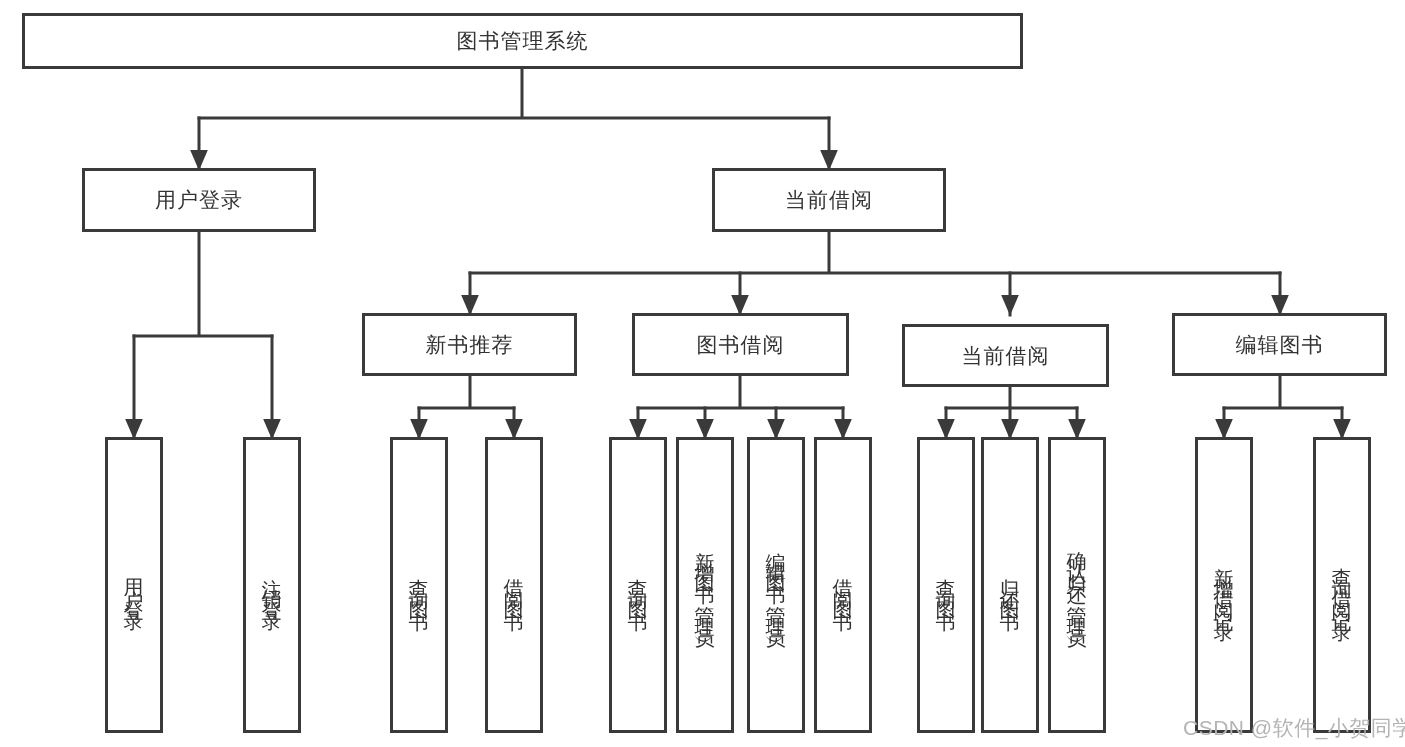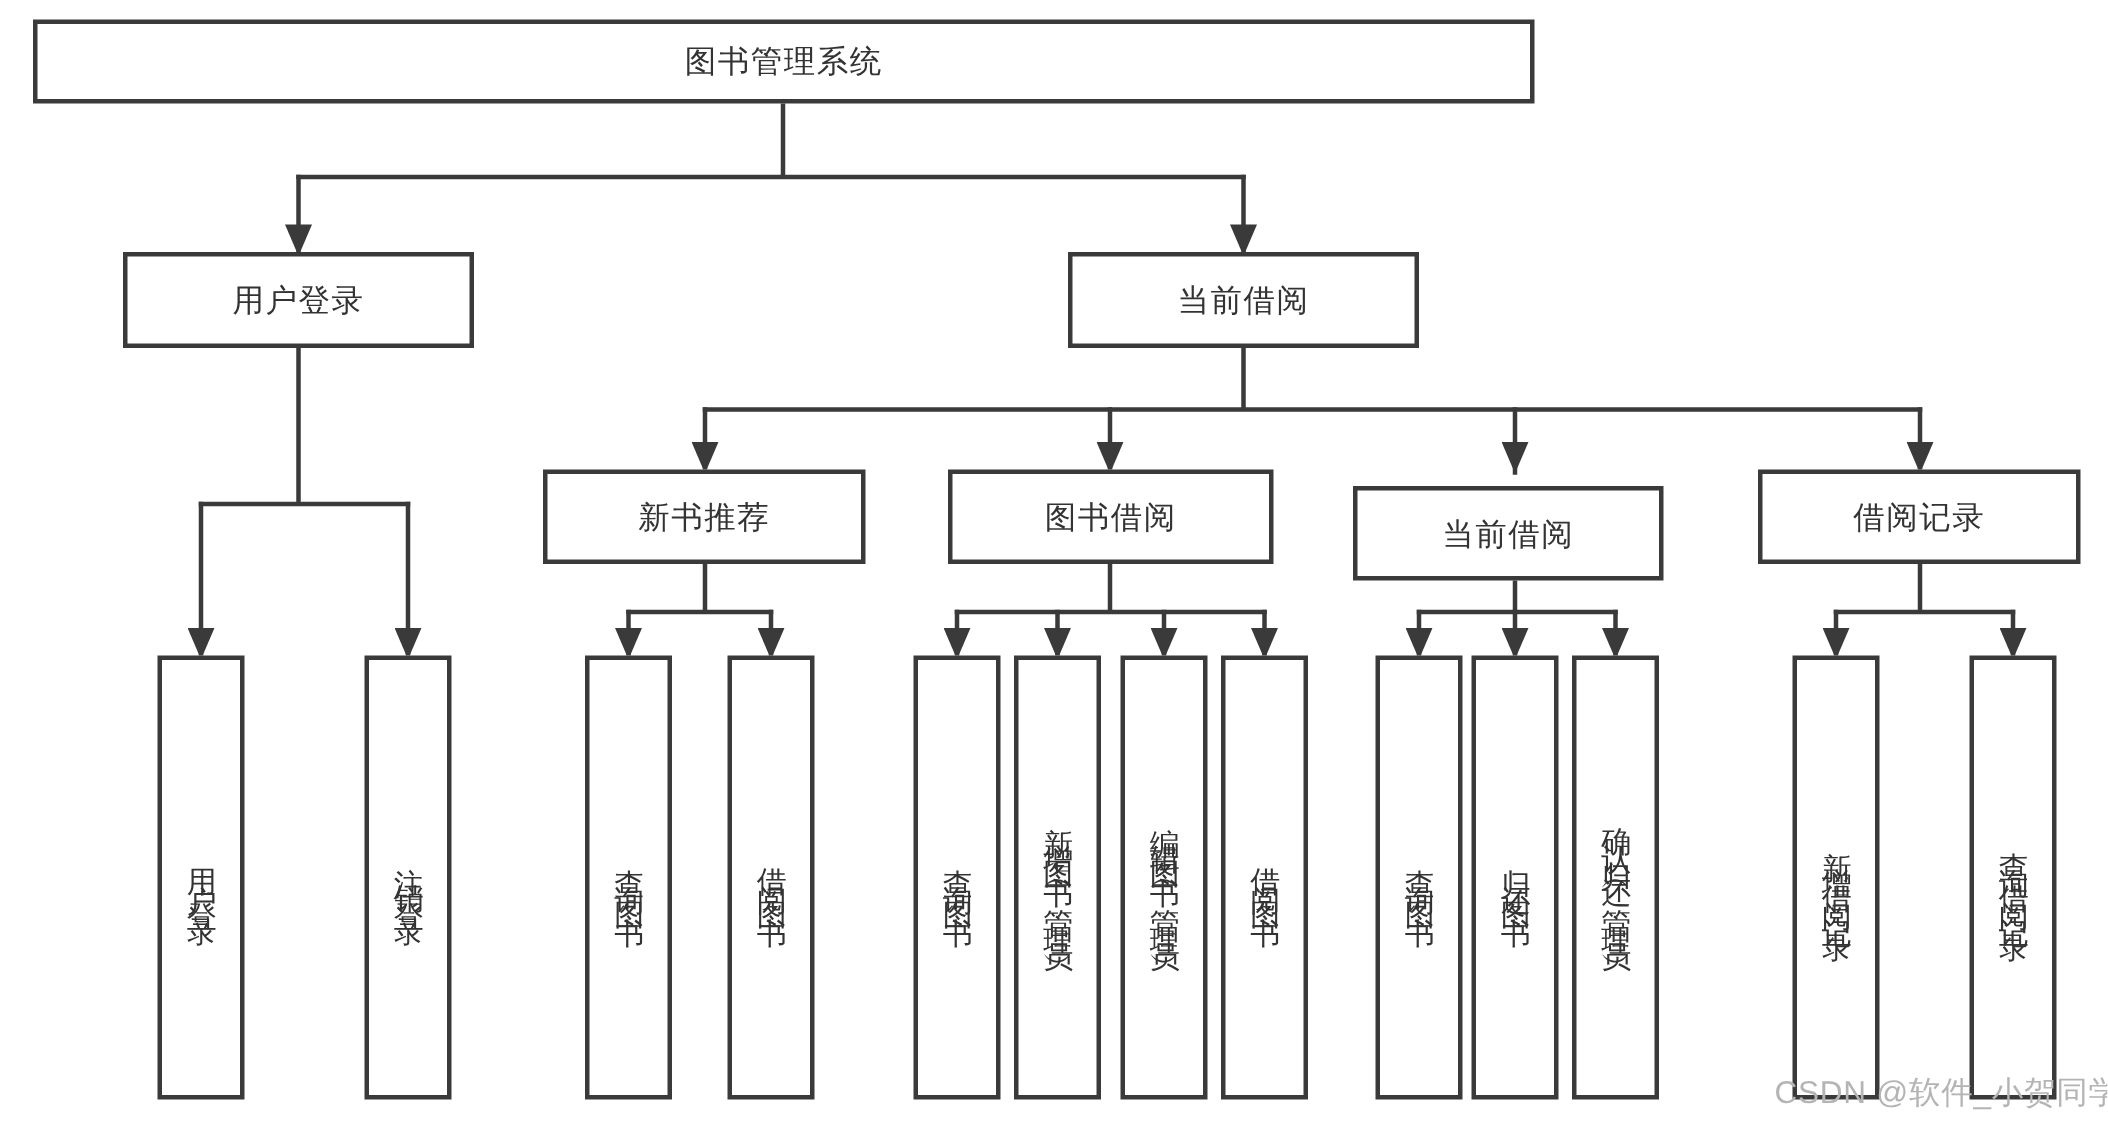--- a/index.html
+++ b/index.html
@@ -132,21 +132,21 @@
   <div class="box" style="left:362px;top:313px;width:215px;height:63px">
     <span>新书推荐</span>
   </div>
   <div class="box" style="left:632px;top:313px;width:217px;height:63px">
     <span>图书借阅</span>
   </div>
   <div class="box" style="left:902px;top:324px;width:207px;height:63px">
     <span>当前借阅</span>
   </div>
   <div class="box" style="left:1172px;top:313px;width:215px;height:63px">
-    <span>借阅记录</span>
+    <span>编辑图书</span>
   </div>
 
   <div class="box leaf" style="left:105px;top:437px">
     <span class="vtext">用户登录</span>
   </div>
   <div class="box leaf" style="left:243px;top:437px">
     <span class="vtext">注销登录</span>
   </div>
 
   <div class="box leaf" style="left:390px;top:437px">

